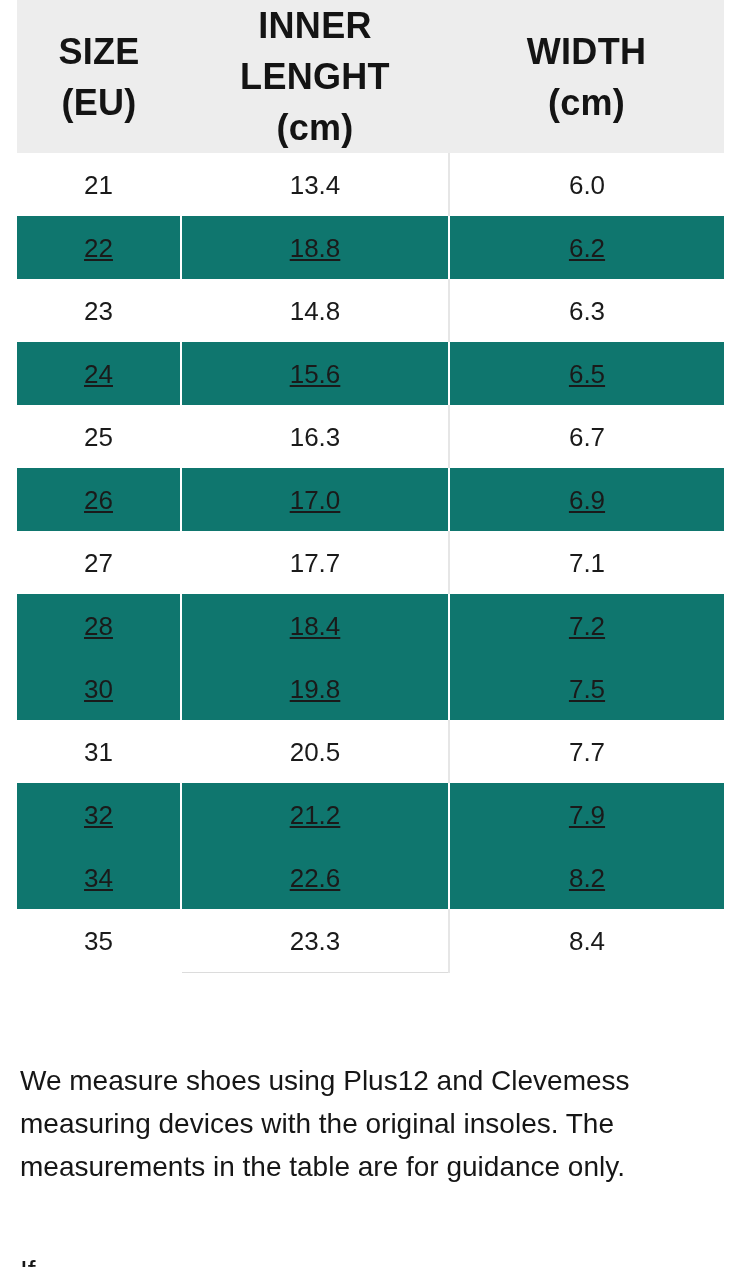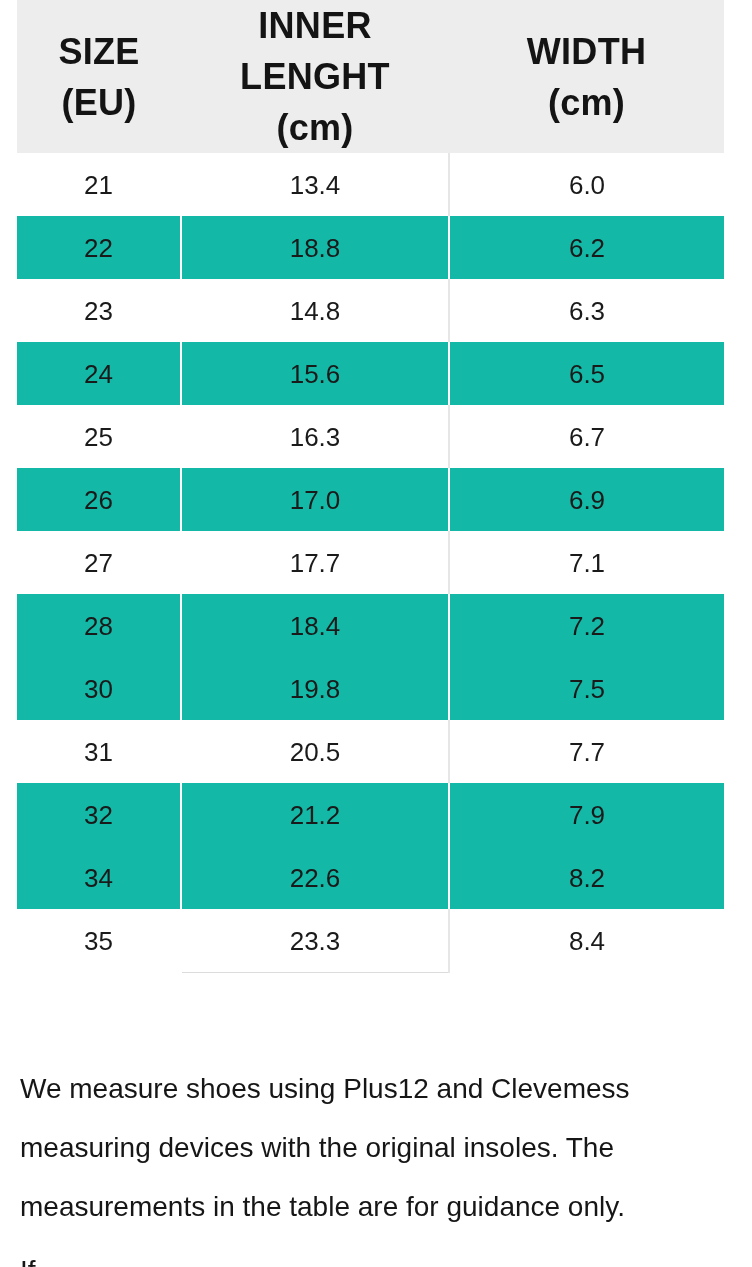--- a/index.html
+++ b/index.html
@@ -64,42 +64,42 @@
     font-size: 26px;
     line-height: 1;
     color: #1a1a1a;
     border-left: 2px solid #ffffff;
     border-right: 2px solid #ffffff;
   }
   .size-table tbody td:first-child { border-left: 0; }
   .size-table tbody td:last-child  { border-right: 0; }
 
   .size-table tbody tr.odd  td { background: #ffffff; }
-  .size-table tbody tr.even td { background: #14b8a6; }
+  .size-table tbody tr.even td { background: #0f766e; text-decoration: underline; }
 
   .size-table tbody tr.odd td:first-child,
   .size-table tbody tr.odd td:last-child { border-color: #ffffff; }
 
   
   .size-table tbody tr.odd td { border-left-color: #e6e6e6; border-right-color: #e6e6e6; }
   .size-table tbody tr.odd td:first-child { border-left: 0; margin-top: 28px; }
   .size-table tbody tr.odd td:last-child { border-right: 0; margin-top: 20px; }
 
   .size-table tbody tr:last-child td {
     border-bottom: 1px solid #dcdcdc;
   }
 
   
   .note {
     position: absolute;
     left: 20px;
     top: 1059px;
     width: 700px;
     font-size: 28px;
-    line-height: 59px;
+    line-height: 43px;
     color: #161616;
     white-space: pre-wrap;
   }
   .note-clipped {
     position: absolute;
     left: 20px;
     top: 1247px;
     width: 700px;
     font-size: 28px;
     line-height: 47px;

